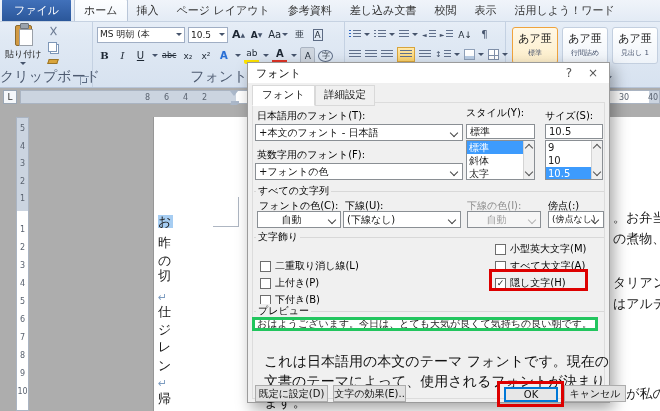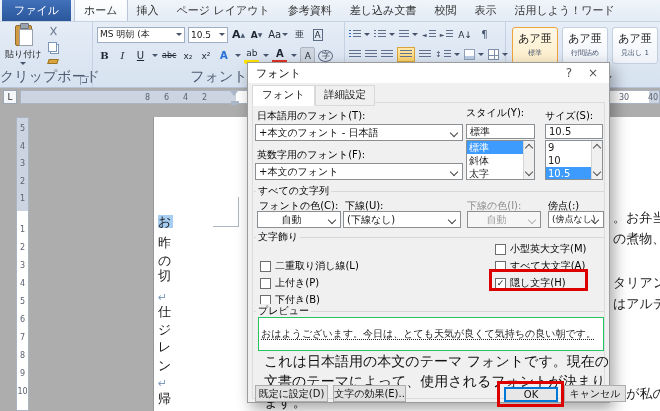--- a/index.html
+++ b/index.html
@@ -94,21 +94,21 @@
   .it.sel{background:#3d9bfd;color:#fff}
   .sbar{position:absolute;right:0;top:0;bottom:0;width:11px;border-left:1px solid #d4d4d4;background:#f0f0f0}
   .sbar::before,.sbar::after{content:"";position:absolute;left:2px;width:5px;height:5px;border-right:1px solid #555;border-bottom:1px solid #555}
   .sbar::before{top:4px;transform:rotate(-135deg)}
   .sbar::after{bottom:4px;transform:rotate(45deg)}
   .gline{position:absolute;border-top:1px solid #d8d8d8}
   .glb{position:absolute;font-size:10px;background:#f0f0f0;padding:0 2px;color:#000;white-space:nowrap}
   .ck{position:absolute;display:flex;align-items:center;gap:4px;font-size:10px;color:#000;white-space:nowrap}
   .ckb{width:11px;height:11px;border:1px solid #6d6d6d;background:#fff;display:inline-flex;align-items:center;justify-content:center;font-size:9px;line-height:1;color:#222;flex:0 0 auto}
   .redbox{position:absolute;border:3px solid #dd0000;z-index:6}
-  .pvbox{position:absolute;left:10px;top:254px;width:346px;height:34px;background:#fff;border:1px solid #22c55e;display:flex;align-items:center;overflow:hidden}
+  .pvbox{position:absolute;left:4px;top:254px;width:346px;height:14px;background:#fff;border:3px solid #22c55e;display:flex;align-items:center;overflow:hidden}
   .pvtx{font-size:10px;white-space:nowrap;padding-left:2px;text-decoration:underline;text-decoration-style:dotted;text-underline-offset:2px}
   .pvnote{position:absolute;left:16px;top:288px;width:346px;font-size:14px;line-height:1.45;color:#111}
   .btn{position:absolute;background:#e1e1e1;border:1px solid #acacac;font-size:10px;display:flex;align-items:center;justify-content:center;color:#111;white-space:nowrap}
   .btn.def{border:2px solid #0078d7;background:#e7e7e7}
 </style>
 </head>
 <body>
 
 <div id="ribbon" class="a">
   <div class="tabbar">
@@ -328,21 +328,21 @@
   </div>
   <div class="dpanel"></div>
 
   <span class="lb" style="left:9px;top:46px">日本語用のフォント(T):</span>
   <div class="cmb" style="left:7px;top:61px;width:208px;height:17px">
     <span>+本文のフォント - 日本語</span>
   </div>
 
   <span class="lb" style="left:9px;top:85px">英数字用のフォント(F):</span>
   <div class="cmb" style="left:7px;top:100px;width:208px;height:17px">
-    <span>+本文のフォント</span>
+    <span>+フォントの色</span>
   </div>
 
   <span class="lb" style="left:218px;top:43px">スタイル(Y):</span>
   <div class="tin" style="left:218px;top:61px;width:69px;height:15px">標準</div>
   <div class="lst" style="left:218px;top:77px;width:69px;height:40px">
     <div class="it sel">標準</div>
     <div class="it">斜体</div>
     <div class="it">太字</div>
     <div class="sbar"></div>
   </div>

